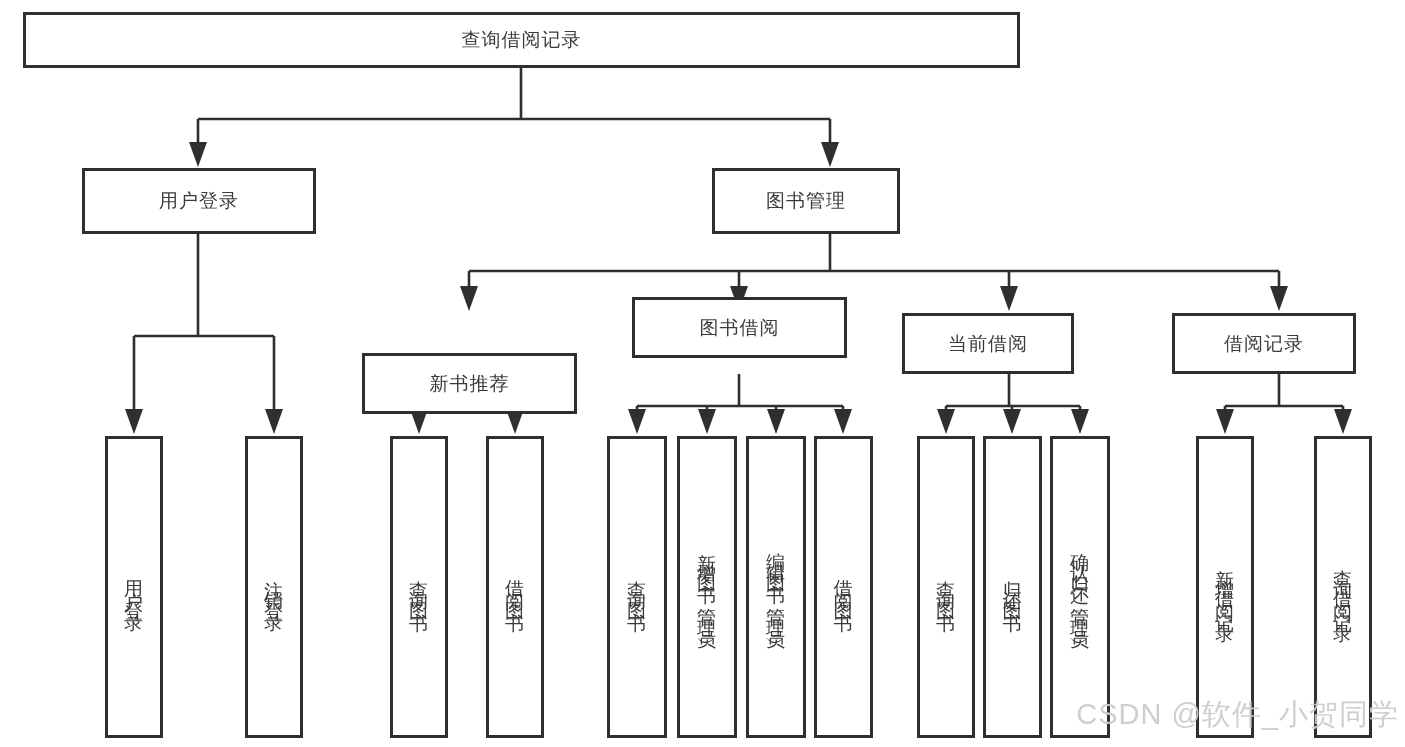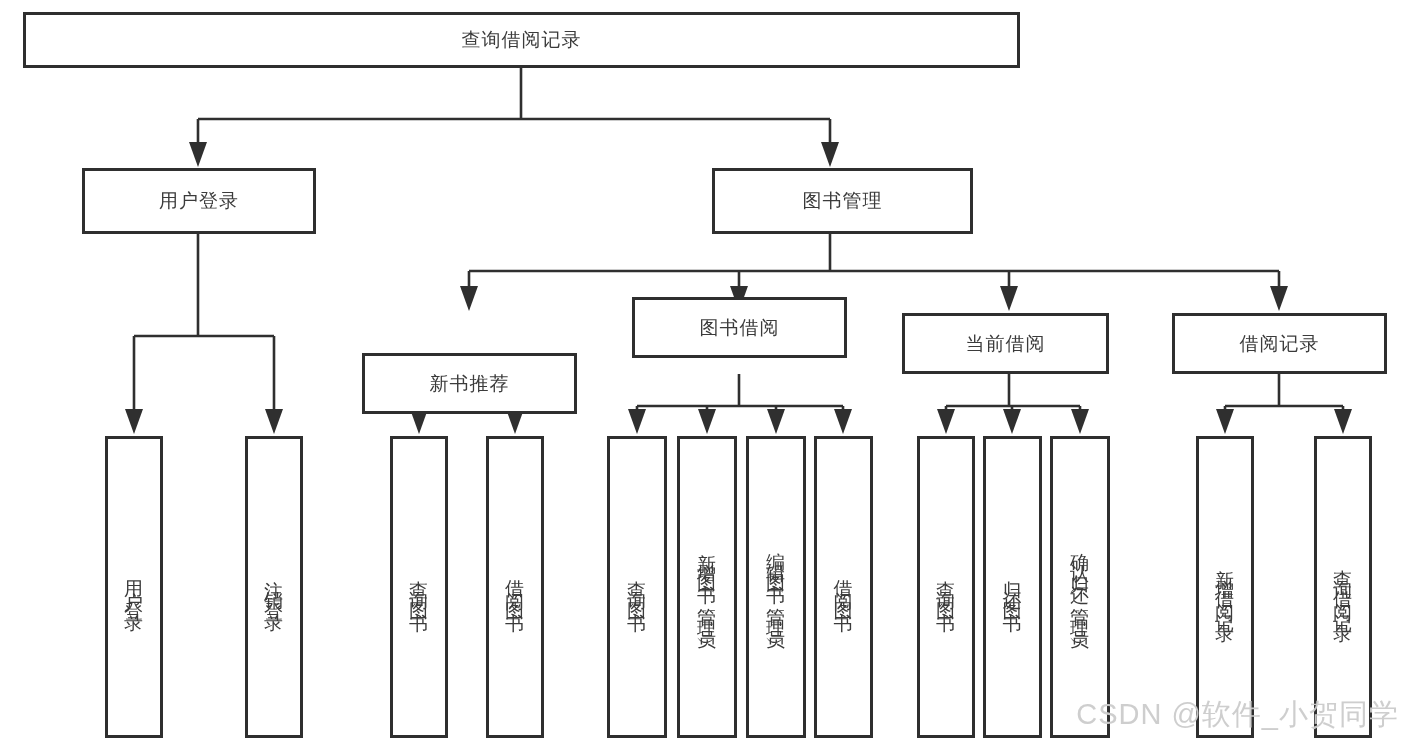--- a/index.html
+++ b/index.html
@@ -50,25 +50,25 @@
     text-orientation: mixed;
     white-space: nowrap;
     color: #3b3b3b;
     font-size: 19px;
     line-height: 1;
     letter-spacing: 11px;
   }
   
   #n-root        { left: 23px;   top: 12px;  width: 997px; height: 56px; }
   #n-user-login  { left: 82px;   top: 168px; width: 234px; height: 66px; }
-  #n-book-mgmt   { left: 712px;  top: 168px; width: 261px; height: 66px; }
+  #n-book-mgmt   { left: 712px;  top: 168px; width: 188px; height: 66px; }
   #n-new-book    { left: 362px;  top: 313px; width: 215px; height: 61px; margin-top: 40px; }
   #n-book-borrow { left: 632px;  top: 297px; width: 215px; height: 61px; }
-  #n-cur-borrow  { left: 902px;  top: 313px; width: 207px; height: 61px; }
-  #n-records     { left: 1172px; top: 313px; width: 215px; height: 61px; }
+  #n-cur-borrow  { left: 902px;  top: 313px; width: 172px; height: 61px; }
+  #n-records     { left: 1172px; top: 313px; width: 184px; height: 61px; }
 
   .leaf { top: 436px; height: 302px; }
   #l-a1 { left: 105px;  width: 58px; }
   #l-a2 { left: 245px;  width: 58px; }
   #l-b1 { left: 390px;  width: 58px; }
   #l-b2 { left: 486px;  width: 58px; }
   #l-c1 { left: 607px;  width: 60px; }
   #l-c2 { left: 677px;  width: 60px; }
   #l-c3 { left: 746px;  width: 60px; }
   #l-c4 { left: 814px;  width: 59px; }

